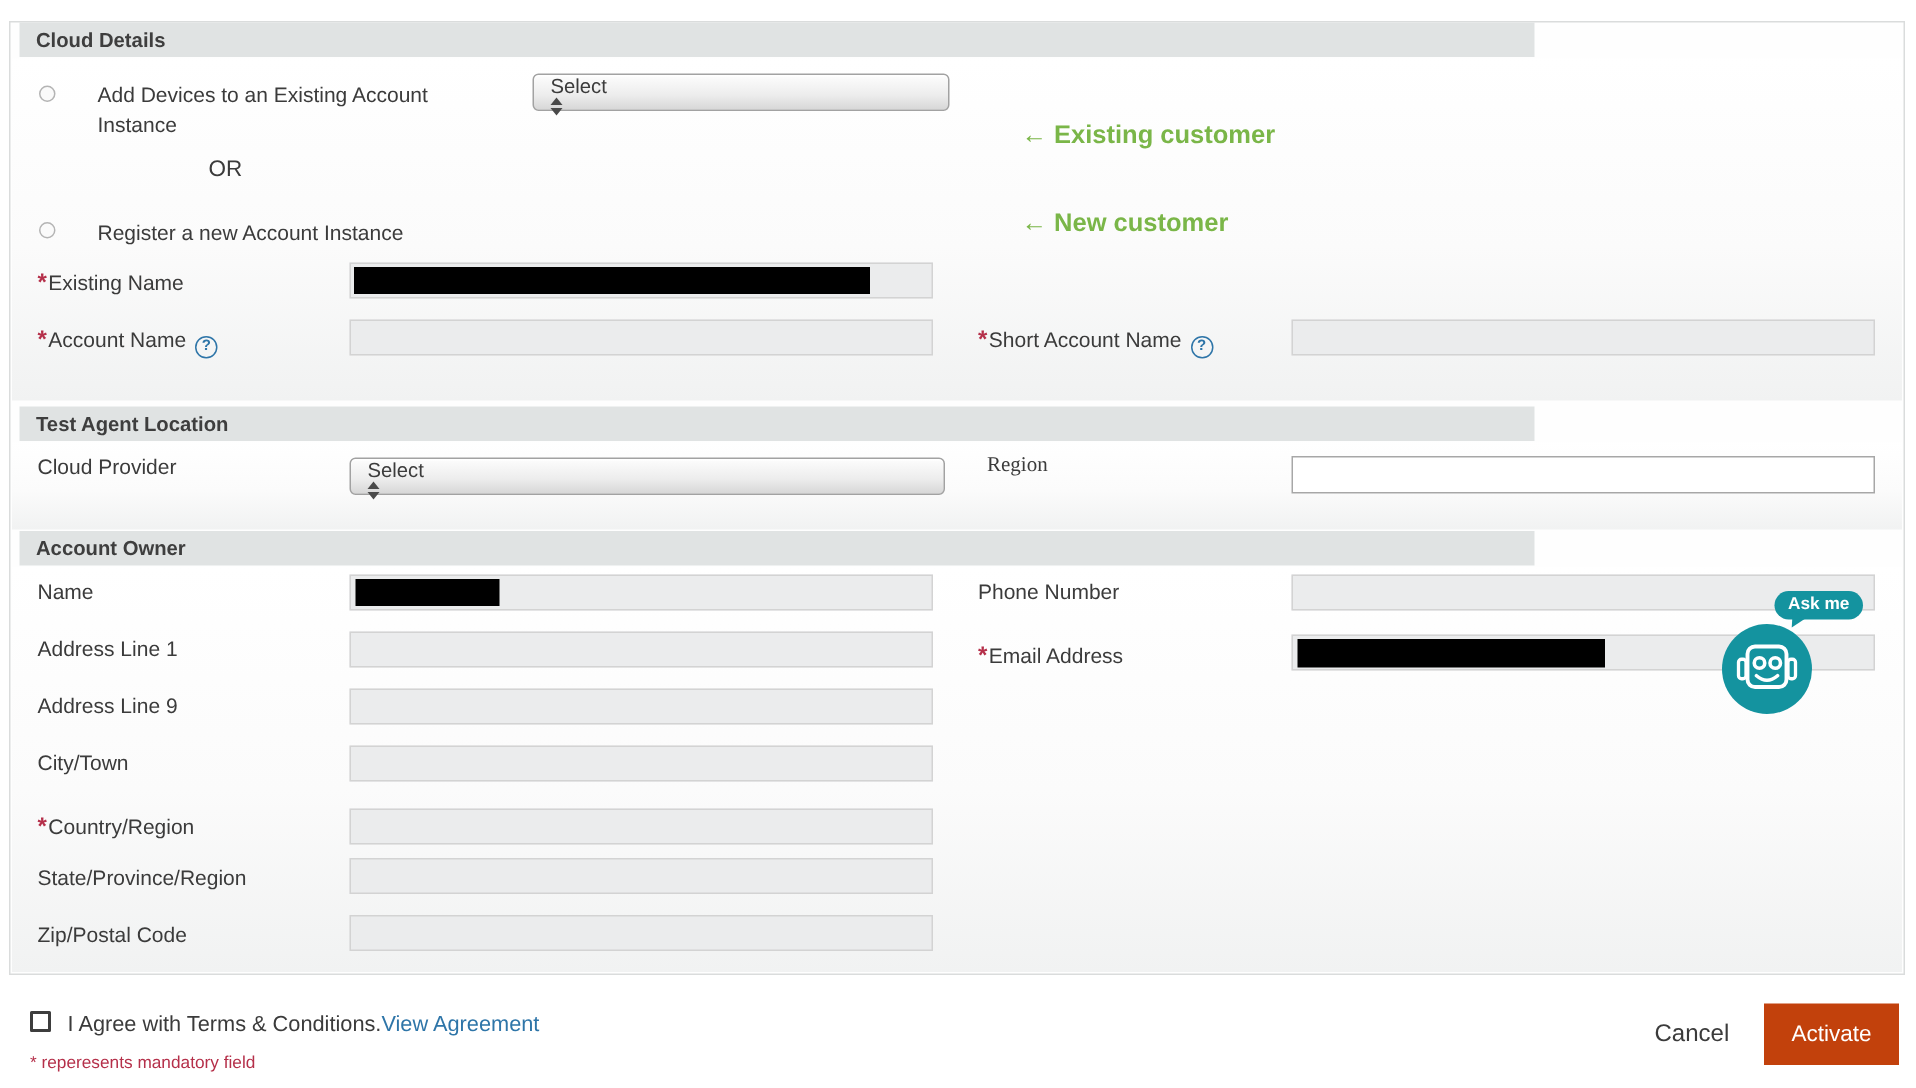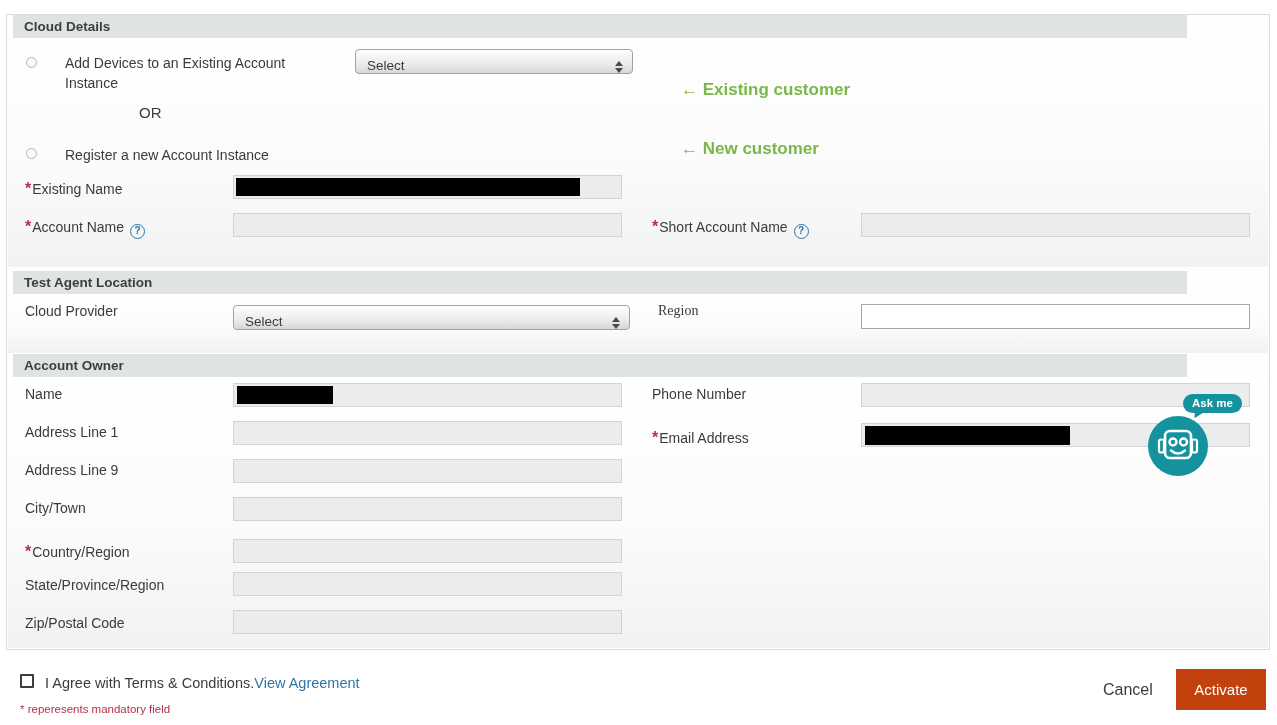--- a/index.html
+++ b/index.html
@@ -17,21 +17,21 @@
     position:relative;overflow:hidden;
   }
   .abs{position:absolute;}
 
   .form-box{
     left:6px;top:14px;width:1264px;height:636px;
     border:1px solid #dadcdc;background:#fefefe;
   }
   .sec-grad{left:8px;width:1260px;background:linear-gradient(180deg,#ffffff 0%,#fbfbfb 55%,#f1f2f2 100%);}
   .sec-header{
-    left:13px;width:1174px;height:23px;background:var(--header-bar-gray);
+    left:13px;width:1010px;height:23px;background:var(--header-bar-gray);
     font-size:13.5px;font-weight:700;line-height:23px;padding-left:11px;color:#3e3e3e;
   }
 
   .lbl{font-size:14px;white-space:nowrap;color:#3b3b3b;}
   .req{color:var(--required-red);font-weight:700;font-size:16px;margin-right:1px;}
   .help-icon{
     display:inline-block;width:15px;height:15px;margin-left:6px;vertical-align:-2px;
     border:1.5px solid var(--link-blue);border-radius:50%;color:var(--link-blue);
     font-size:10px;font-weight:700;text-align:center;line-height:12px;
   }
@@ -40,22 +40,22 @@
   .opt-label{font-size:14px;line-height:20px;}
 
   .inp{height:24px;background:#ebeced;border:1px solid #d3d3d3;}
   .inp.enabled{background:#ffffff;border:1px solid #a7a7a7;}
   .redact{background:#000000;}
 
   .sel{
     height:25px;border:1px solid #a2a2a2;border-radius:4px;
     background:linear-gradient(180deg,#fdfdfd 0%,#ececec 60%,#d7d7d7 100%);
     box-shadow:inset 0 1px 0 #ffffff;
-    display:flex;align-items:flex-end;padding:0 9px 0 11px;
-    font-size:13.5px;color:#3c3c3c;
+    display:flex;align-items:flex-start;padding:0 23px 0 11px;
+    font-size:13.5px;color:#3c3c3c;flex-direction:column;
   }
   .sel .sel-txt{flex:1;}
   .spin{display:flex;flex-direction:column;gap:2px;align-items:center;}
   .spin .up{width:0;height:0;border-left:4px solid transparent;border-right:4px solid transparent;border-bottom:5px solid #4a4a4a;}
   .spin .down{width:0;height:0;border-left:4px solid transparent;border-right:4px solid transparent;border-top:5px solid #4a4a4a;}
 
   .annotation{font-size:17px;font-weight:700;color:var(--annotation-green);white-space:nowrap;}
   .or-label{font-size:15px;color:#3b3b3b;}
 
   .cb{width:14px;height:14px;border:2px solid #3d3d3d;background:#ffffff;border-radius:1px;}

